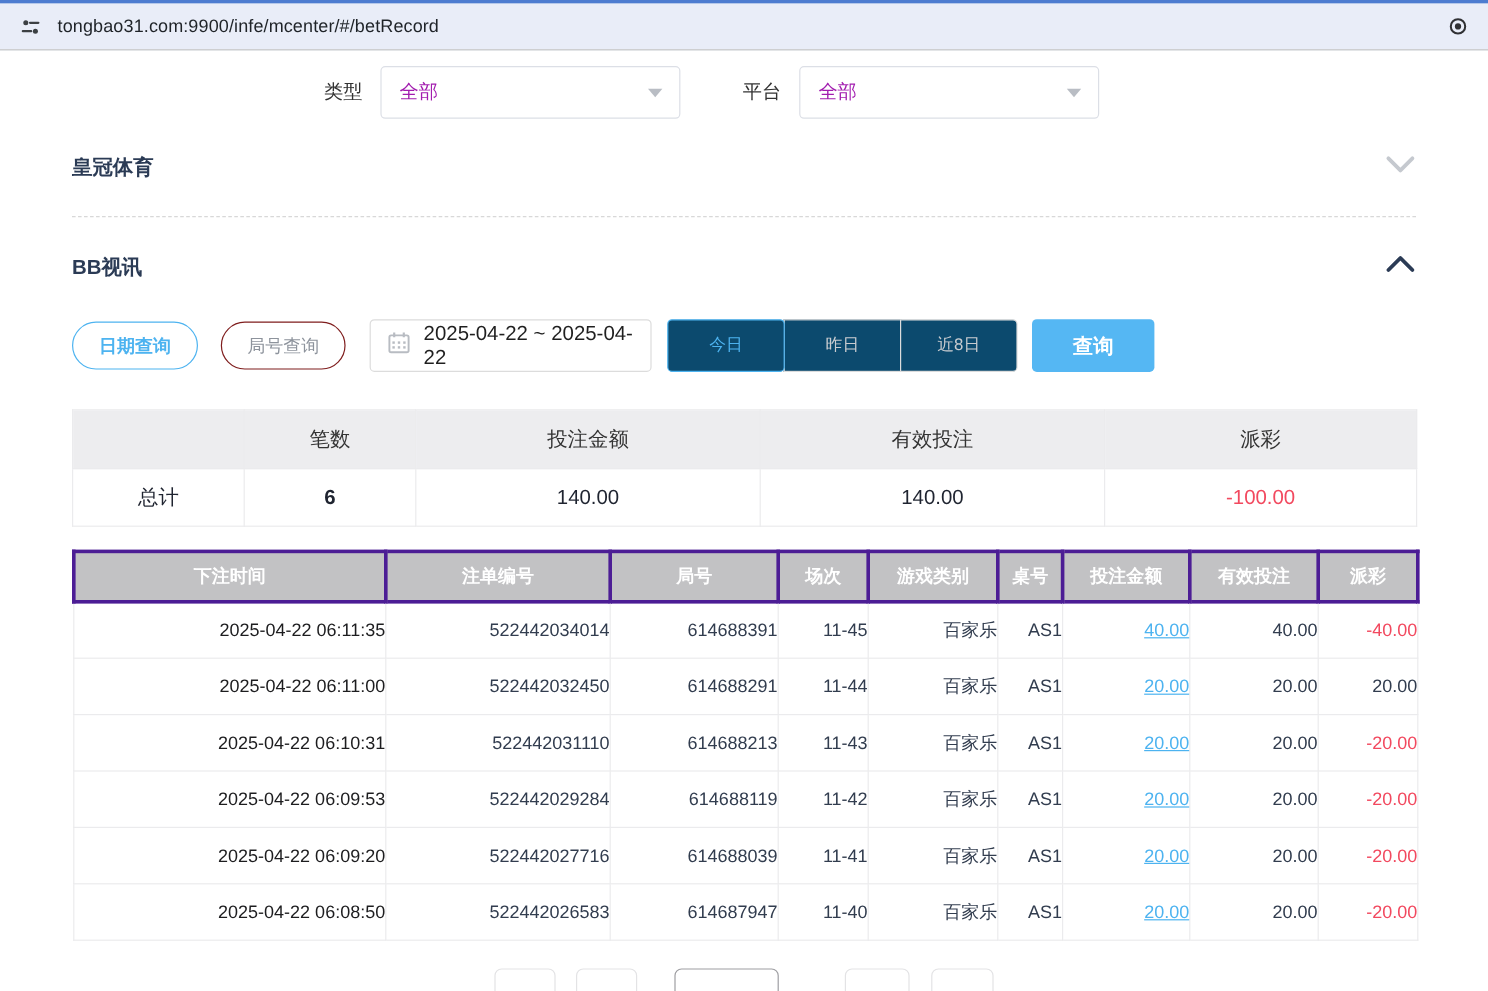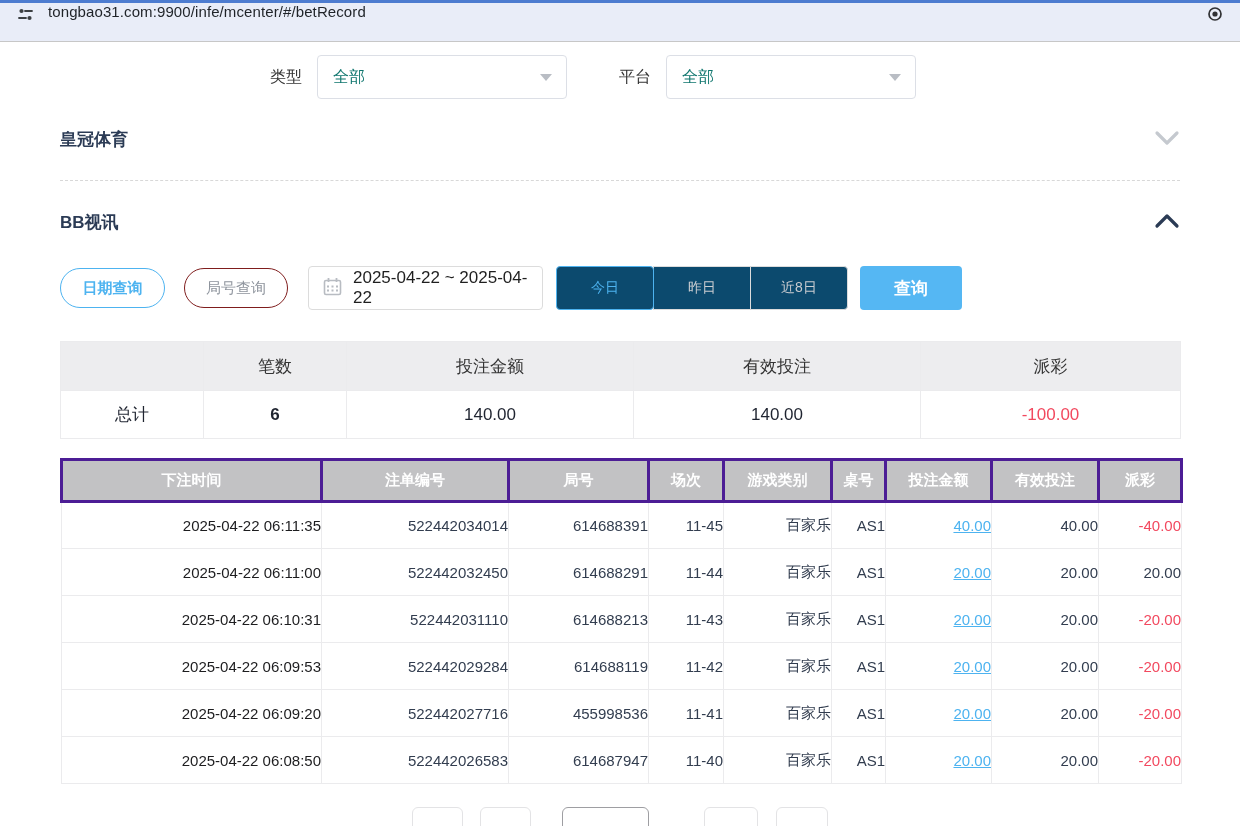--- a/index.html
+++ b/index.html
@@ -3,36 +3,36 @@
 <meta charset="utf-8">
 <style>
   * { margin:0; padding:0; box-sizing:border-box; }
   html,body { background:#fff; }
   body { font-family:"Liberation Sans","DejaVu Sans",sans-serif; color:#333; }
   .viewport { position:relative; width:1240px; height:826px; background:#fff; overflow:hidden; }
 
   
   .window-top { height:3px; background:#4d7cd0; }
   .urlbar { height:39px; background:#e9edf8; border-bottom:1px solid #c7c7c7;
-            display:flex; align-items:flex-start; padding:0 14px; }
+            display:flex; align-items:center; padding:0 14px; }
   .urlbar .url-text { flex:1; margin-left:12px; font-size:15px; color:#1f2328; letter-spacing:.1px; }
   .icon-btn { display:flex; align-items:center; justify-content:center; width:22px; height:22px; }
 
   
   .content { padding:0 60px; }
 
   
   .filter-row { margin-top:13px; display:flex; align-items:center; }
   .field { display:flex; align-items:center; }
   .field.first { margin-left:210px; }
   .field.second { margin-left:52px; }
   .field-label { font-size:16px; color:#333; margin-right:15px;text-align:center; }
   .select { position:relative; width:250px; height:44px; border:1px solid #dcdfe6; border-radius:4px;
             background:#fff; display:flex; align-items:center; padding:0 30px 0 15px; cursor:pointer; }
-  .select-value { font-size:16px; color:#0f766e; }
+  .select-value { font-size:16px; color:#a21caf; }
   .caret { position:absolute; right:14px; top:50%; margin-top:-3px; width:0; height:0;
            border-left:6px solid transparent; border-right:6px solid transparent; border-top:7px solid #b9bdc4; }
 
   
   .section-header { display:flex; align-items:center; justify-content:space-between; cursor:pointer; }
   .section-title { font-size:17px; font-weight:bold; color:#2b3b55; }
   .sports-section { margin-top:29px; padding-bottom:29px; border-bottom:1px dashed #d8d8d8; }
   .bb-header { margin-top:30px; }
 
   
@@ -263,21 +263,21 @@
         <td>11-42</td>
         <td>百家乐</td>
         <td>AS1</td>
         <td><span class="amount-link">20.00</span></td>
         <td>20.00</td>
         <td data-state="neg">-20.00</td>
       </tr>
       <tr>
         <td class="time">2025-04-22 06:09:20</td>
         <td>522442027716</td>
-        <td>455998536</td>
+        <td>614688039</td>
         <td>11-41</td>
         <td>百家乐</td>
         <td>AS1</td>
         <td><span class="amount-link">20.00</span></td>
         <td>20.00</td>
         <td data-state="neg">-20.00</td>
       </tr>
       <tr>
         <td class="time">2025-04-22 06:08:50</td>
         <td>522442026583</td>

